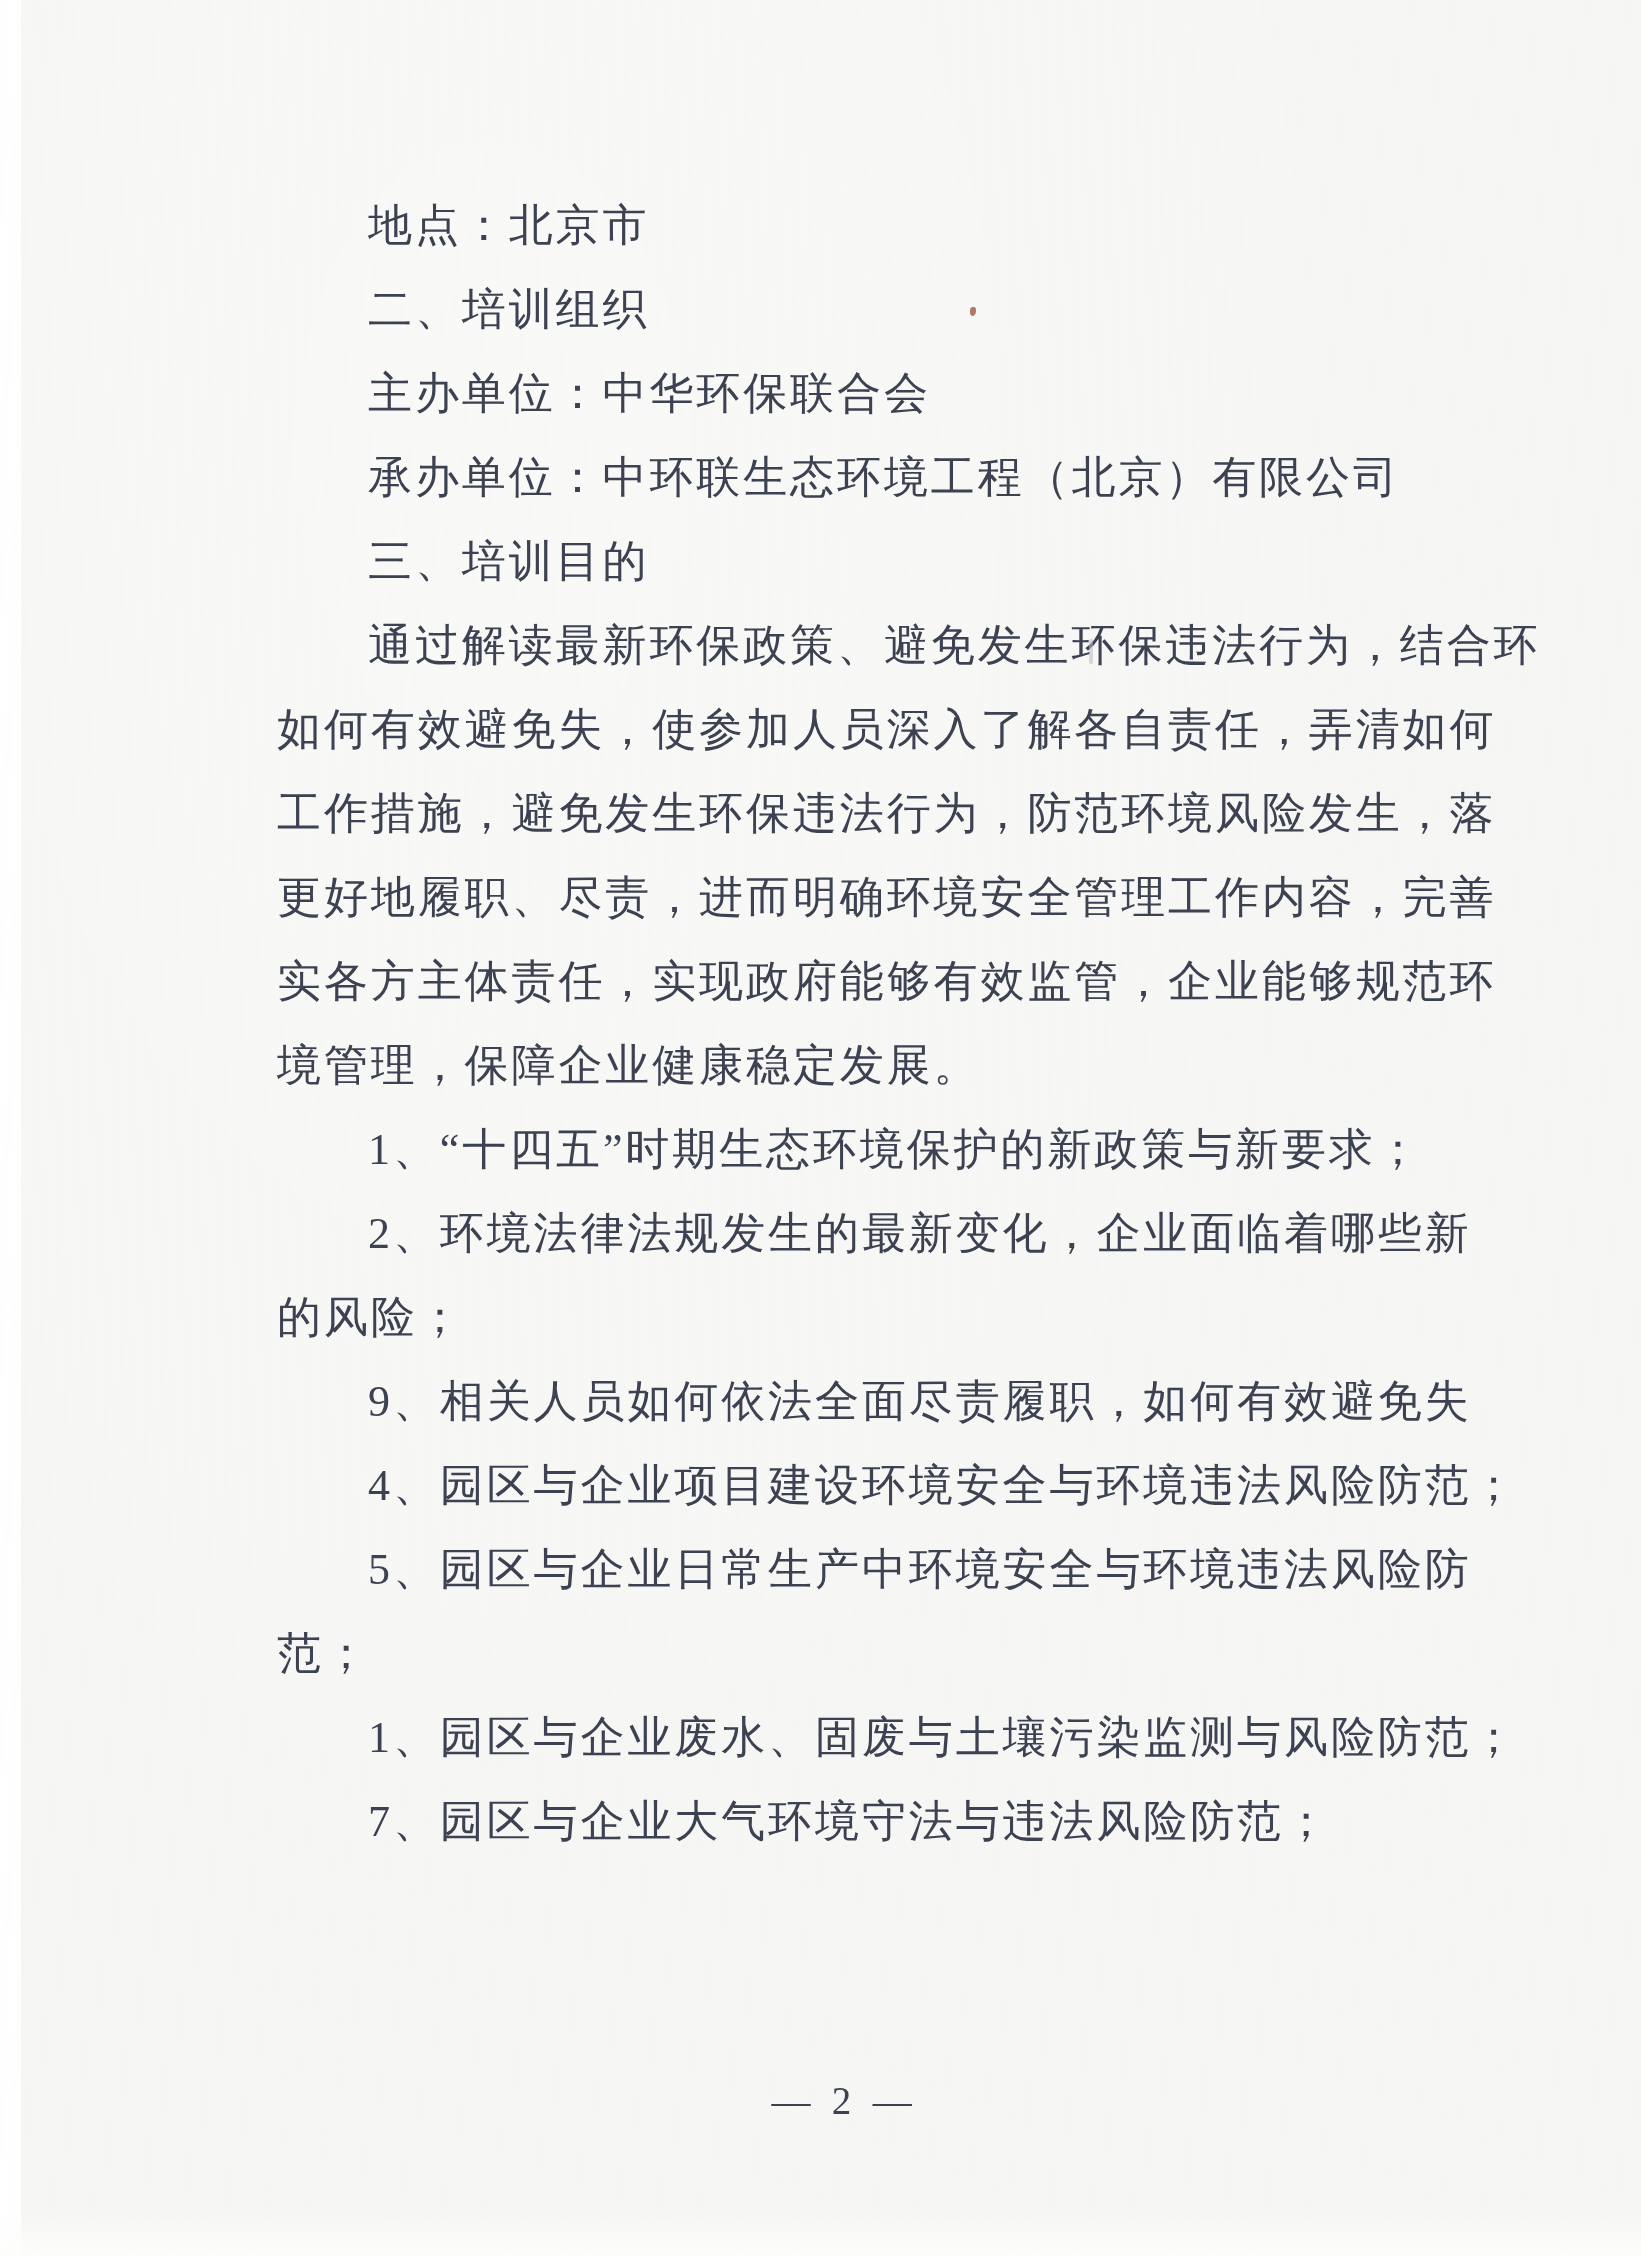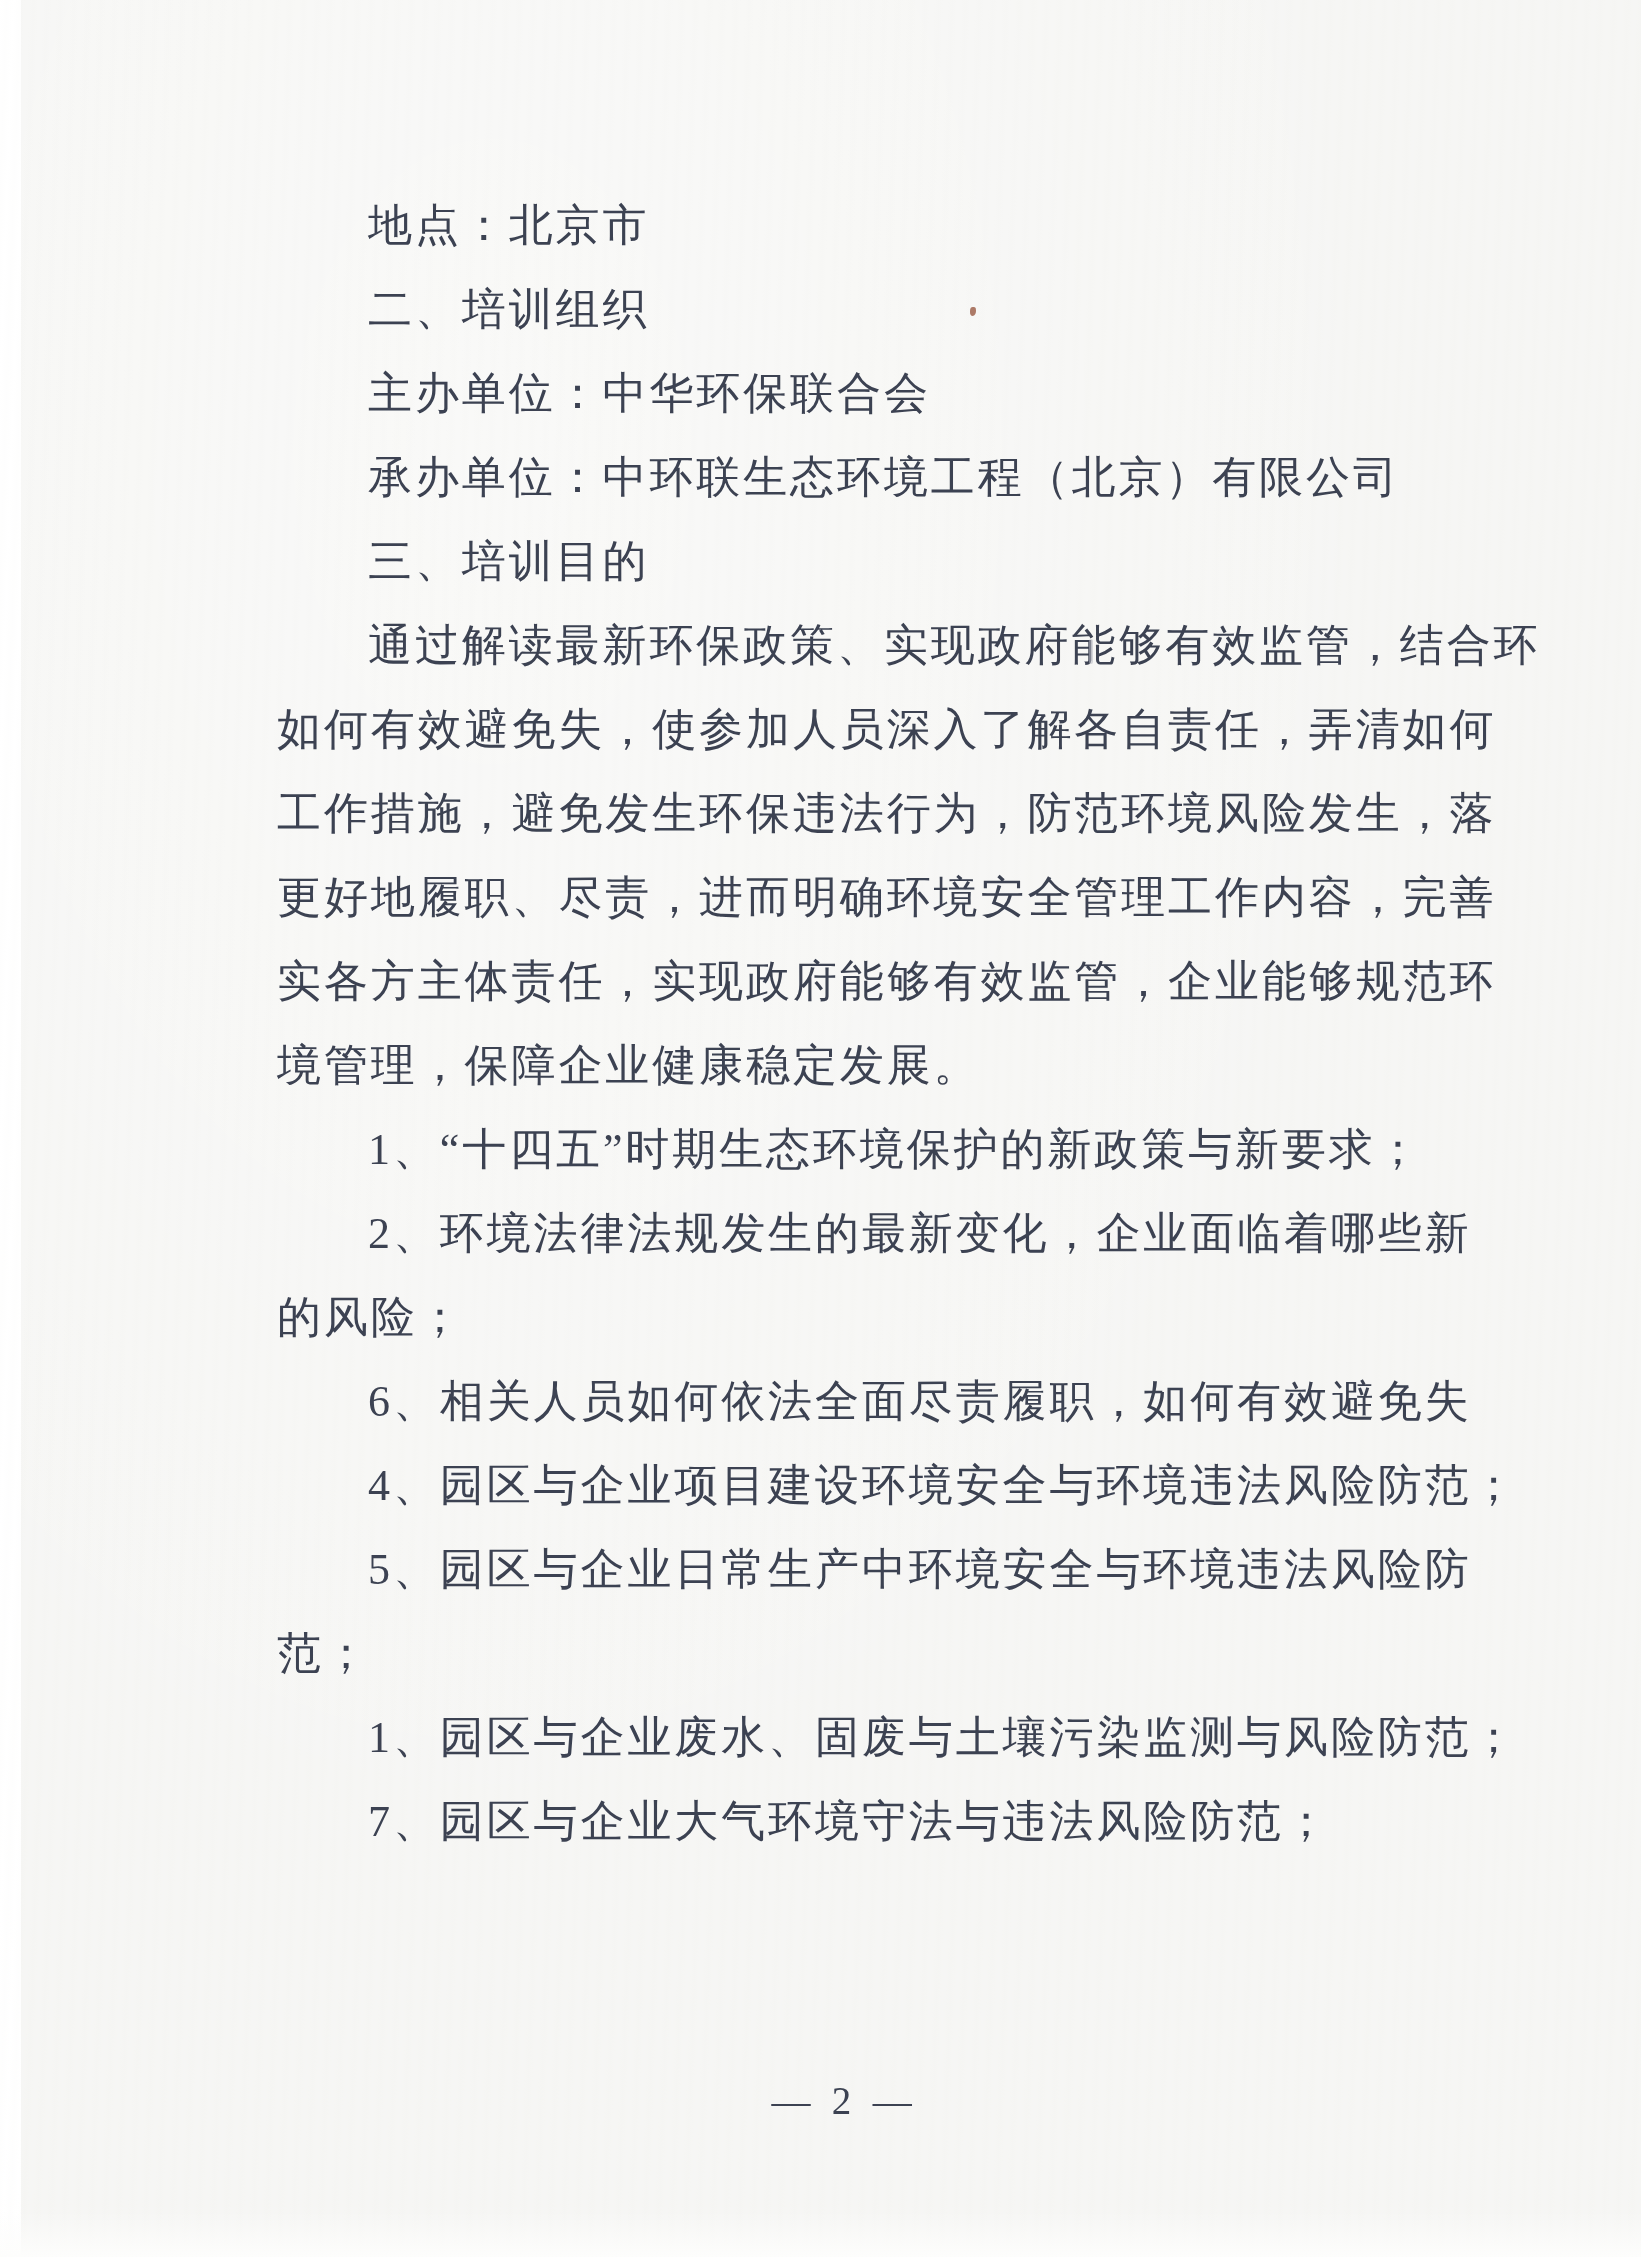--- a/index.html
+++ b/index.html
@@ -94,30 +94,30 @@
 <div class="page">
   <div class="edge-left"></div>
   <div class="texture"></div>
 
   <div class="body-text">
     <div class="line indent">地点：北京市</div>
     <div class="line indent">二、培训组织</div>
     <div class="line indent">主办单位：中华环保联合会</div>
     <div class="line indent">承办单位：中环联生态环境工程（北京）有限公司</div>
     <div class="line indent">三、培训目的</div>
-    <div class="line indent">通过解读最新环保政策、实现政府能够有效监管，结合环</div>
+    <div class="line indent">通过解读最新环保政策、避免发生环保违法行为，结合环</div>
     <div class="line">如何有效避免失，使参加人员深入了解各自责任，弄清如何</div>
     <div class="line">工作措施，避免发生环保违法行为，防范环境风险发生，落</div>
     <div class="line">更好地履职、尽责，进而明确环境安全管理工作内容，完善</div>
     <div class="line">实各方主体责任，实现政府能够有效监管，企业能够规范环</div>
     <div class="line">境管理，保障企业健康稳定发展。</div>
     <div class="line indent">1、“十四五”时期生态环境保护的新政策与新要求；</div>
     <div class="line indent">2、环境法律法规发生的最新变化，企业面临着哪些新</div>
     <div class="line">的风险；</div>
-    <div class="line indent">6、相关人员如何依法全面尽责履职，如何有效避免失</div>
+    <div class="line indent">9、相关人员如何依法全面尽责履职，如何有效避免失</div>
     <div class="line indent">4、园区与企业项目建设环境安全与环境违法风险防范；</div>
     <div class="line indent">5、园区与企业日常生产中环境安全与环境违法风险防</div>
     <div class="line">范；</div>
     <div class="line indent">1、园区与企业废水、固废与土壤污染监测与风险防范；</div>
     <div class="line indent">7、园区与企业大气环境守法与违法风险防范；</div>
   </div>
 
   <div class="page-number">— 2 —</div>
 
   <div class="speck-red"></div>

